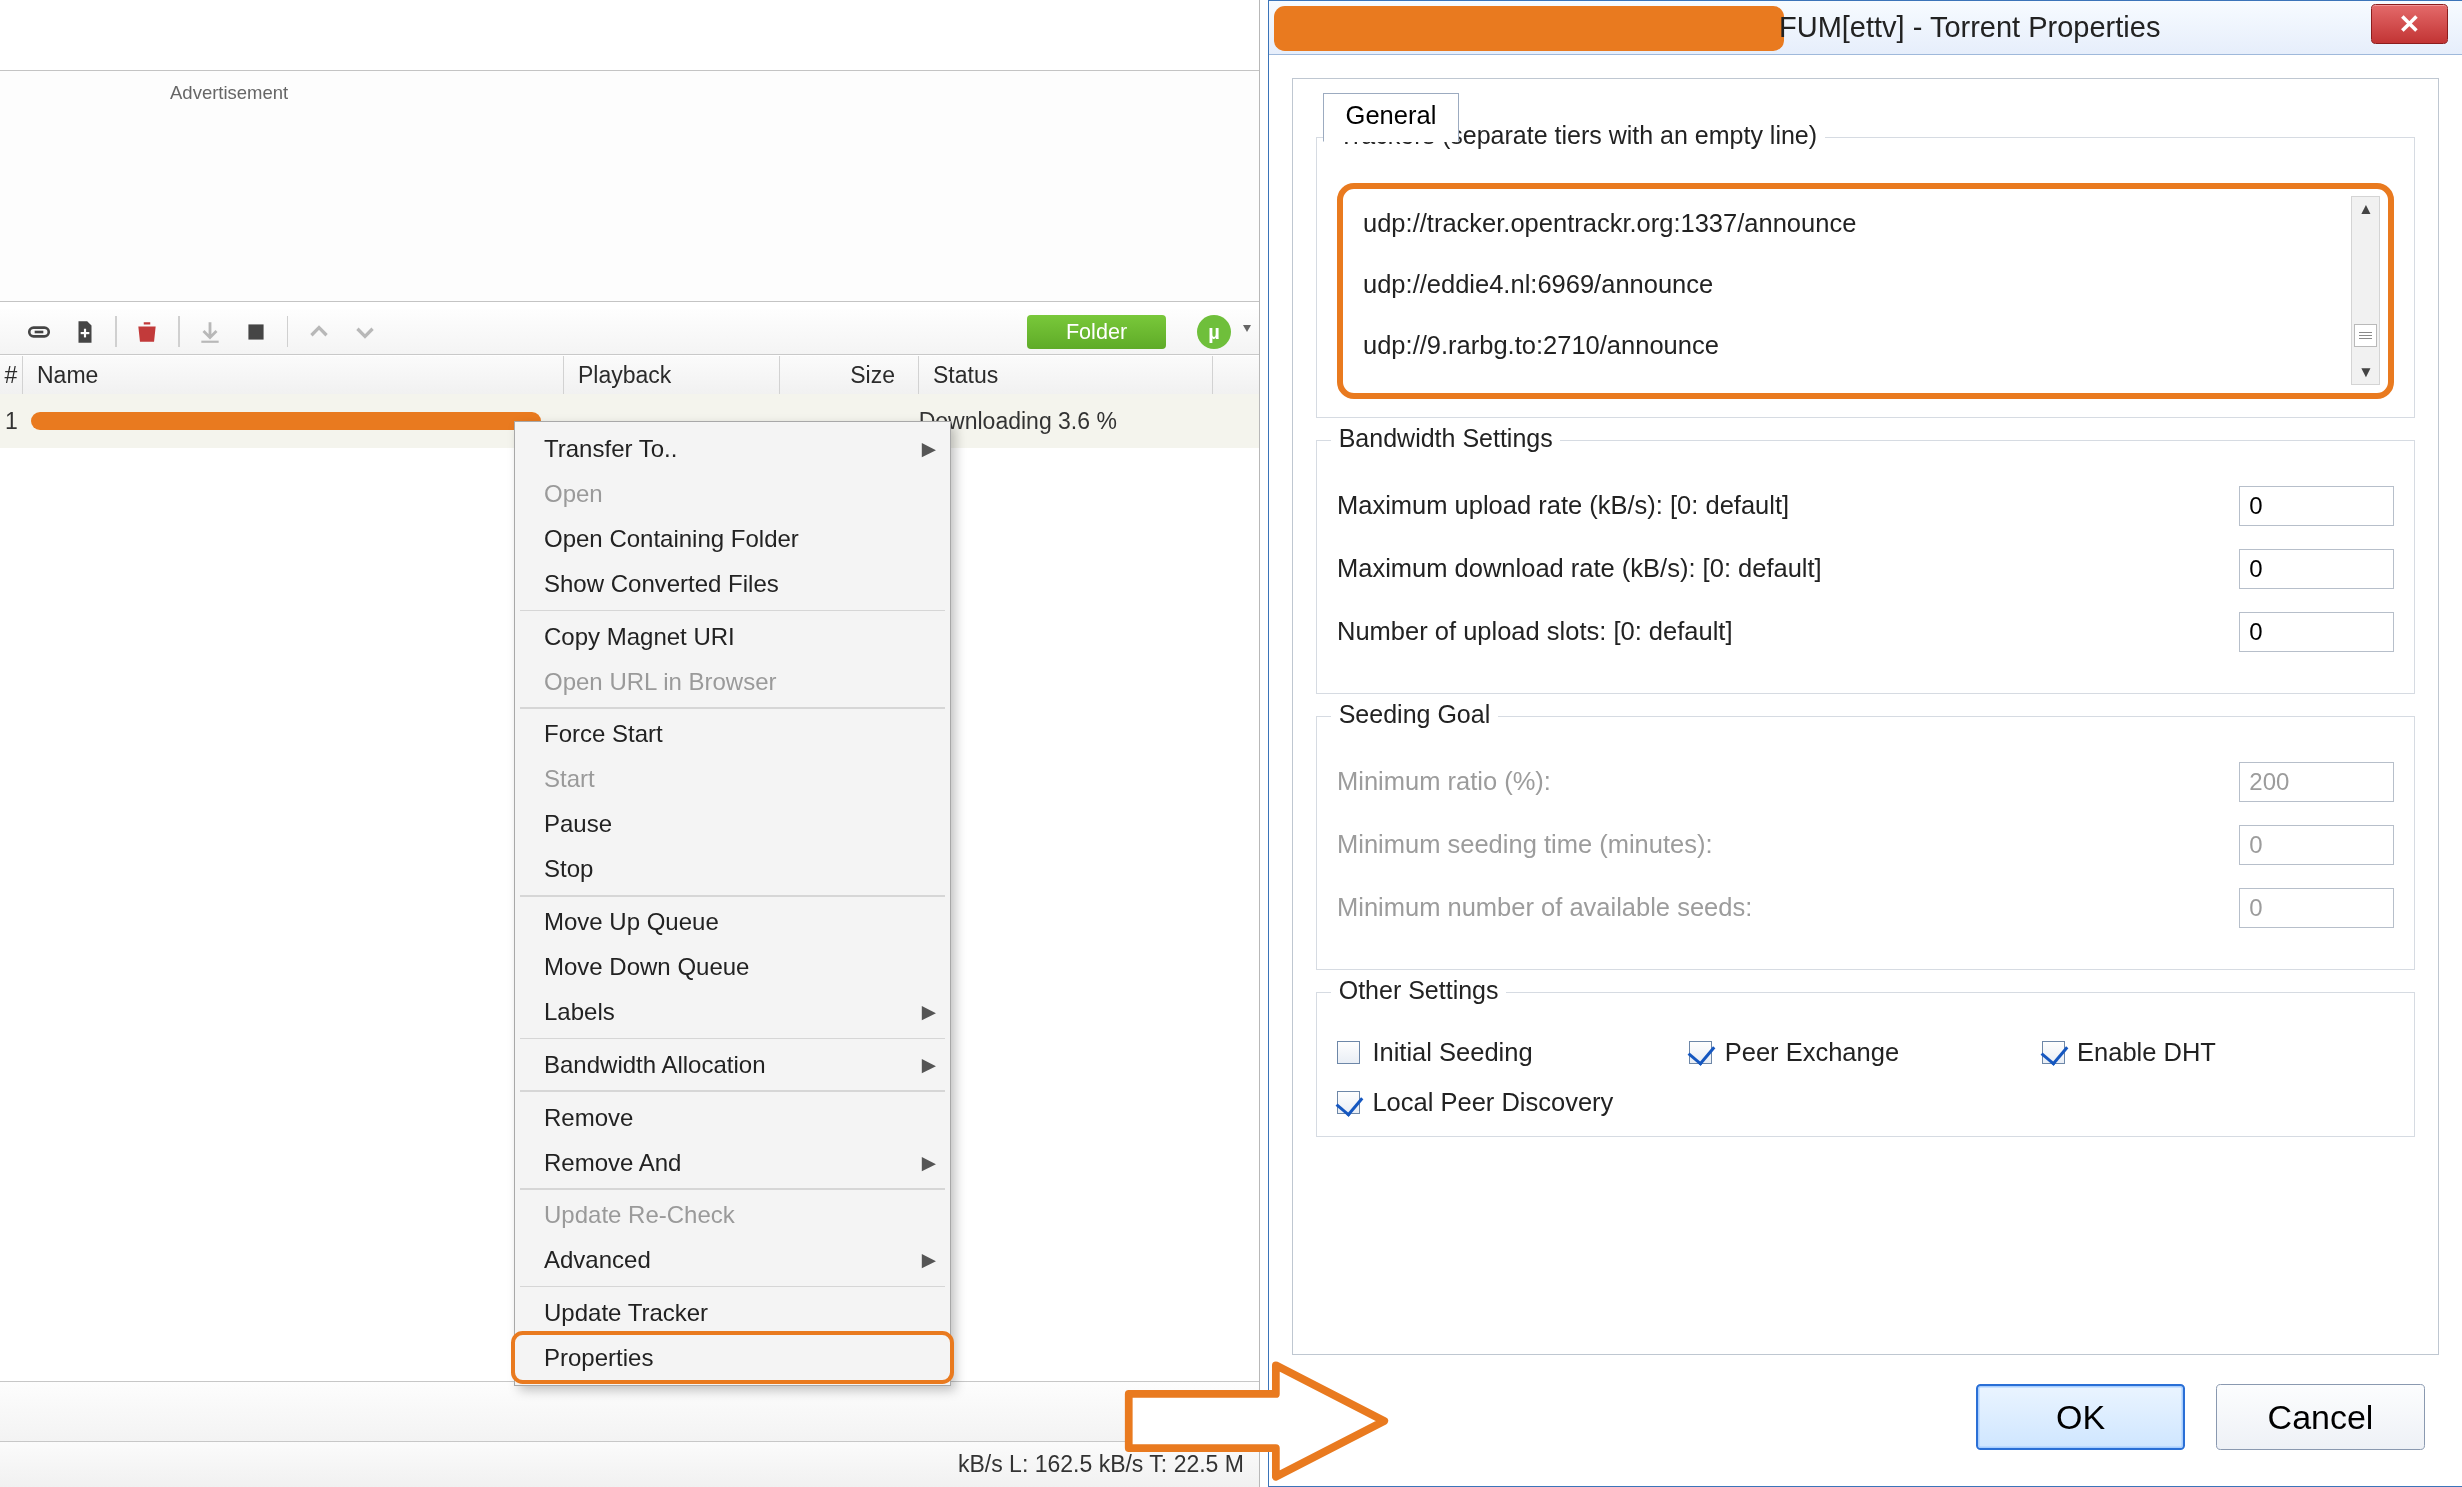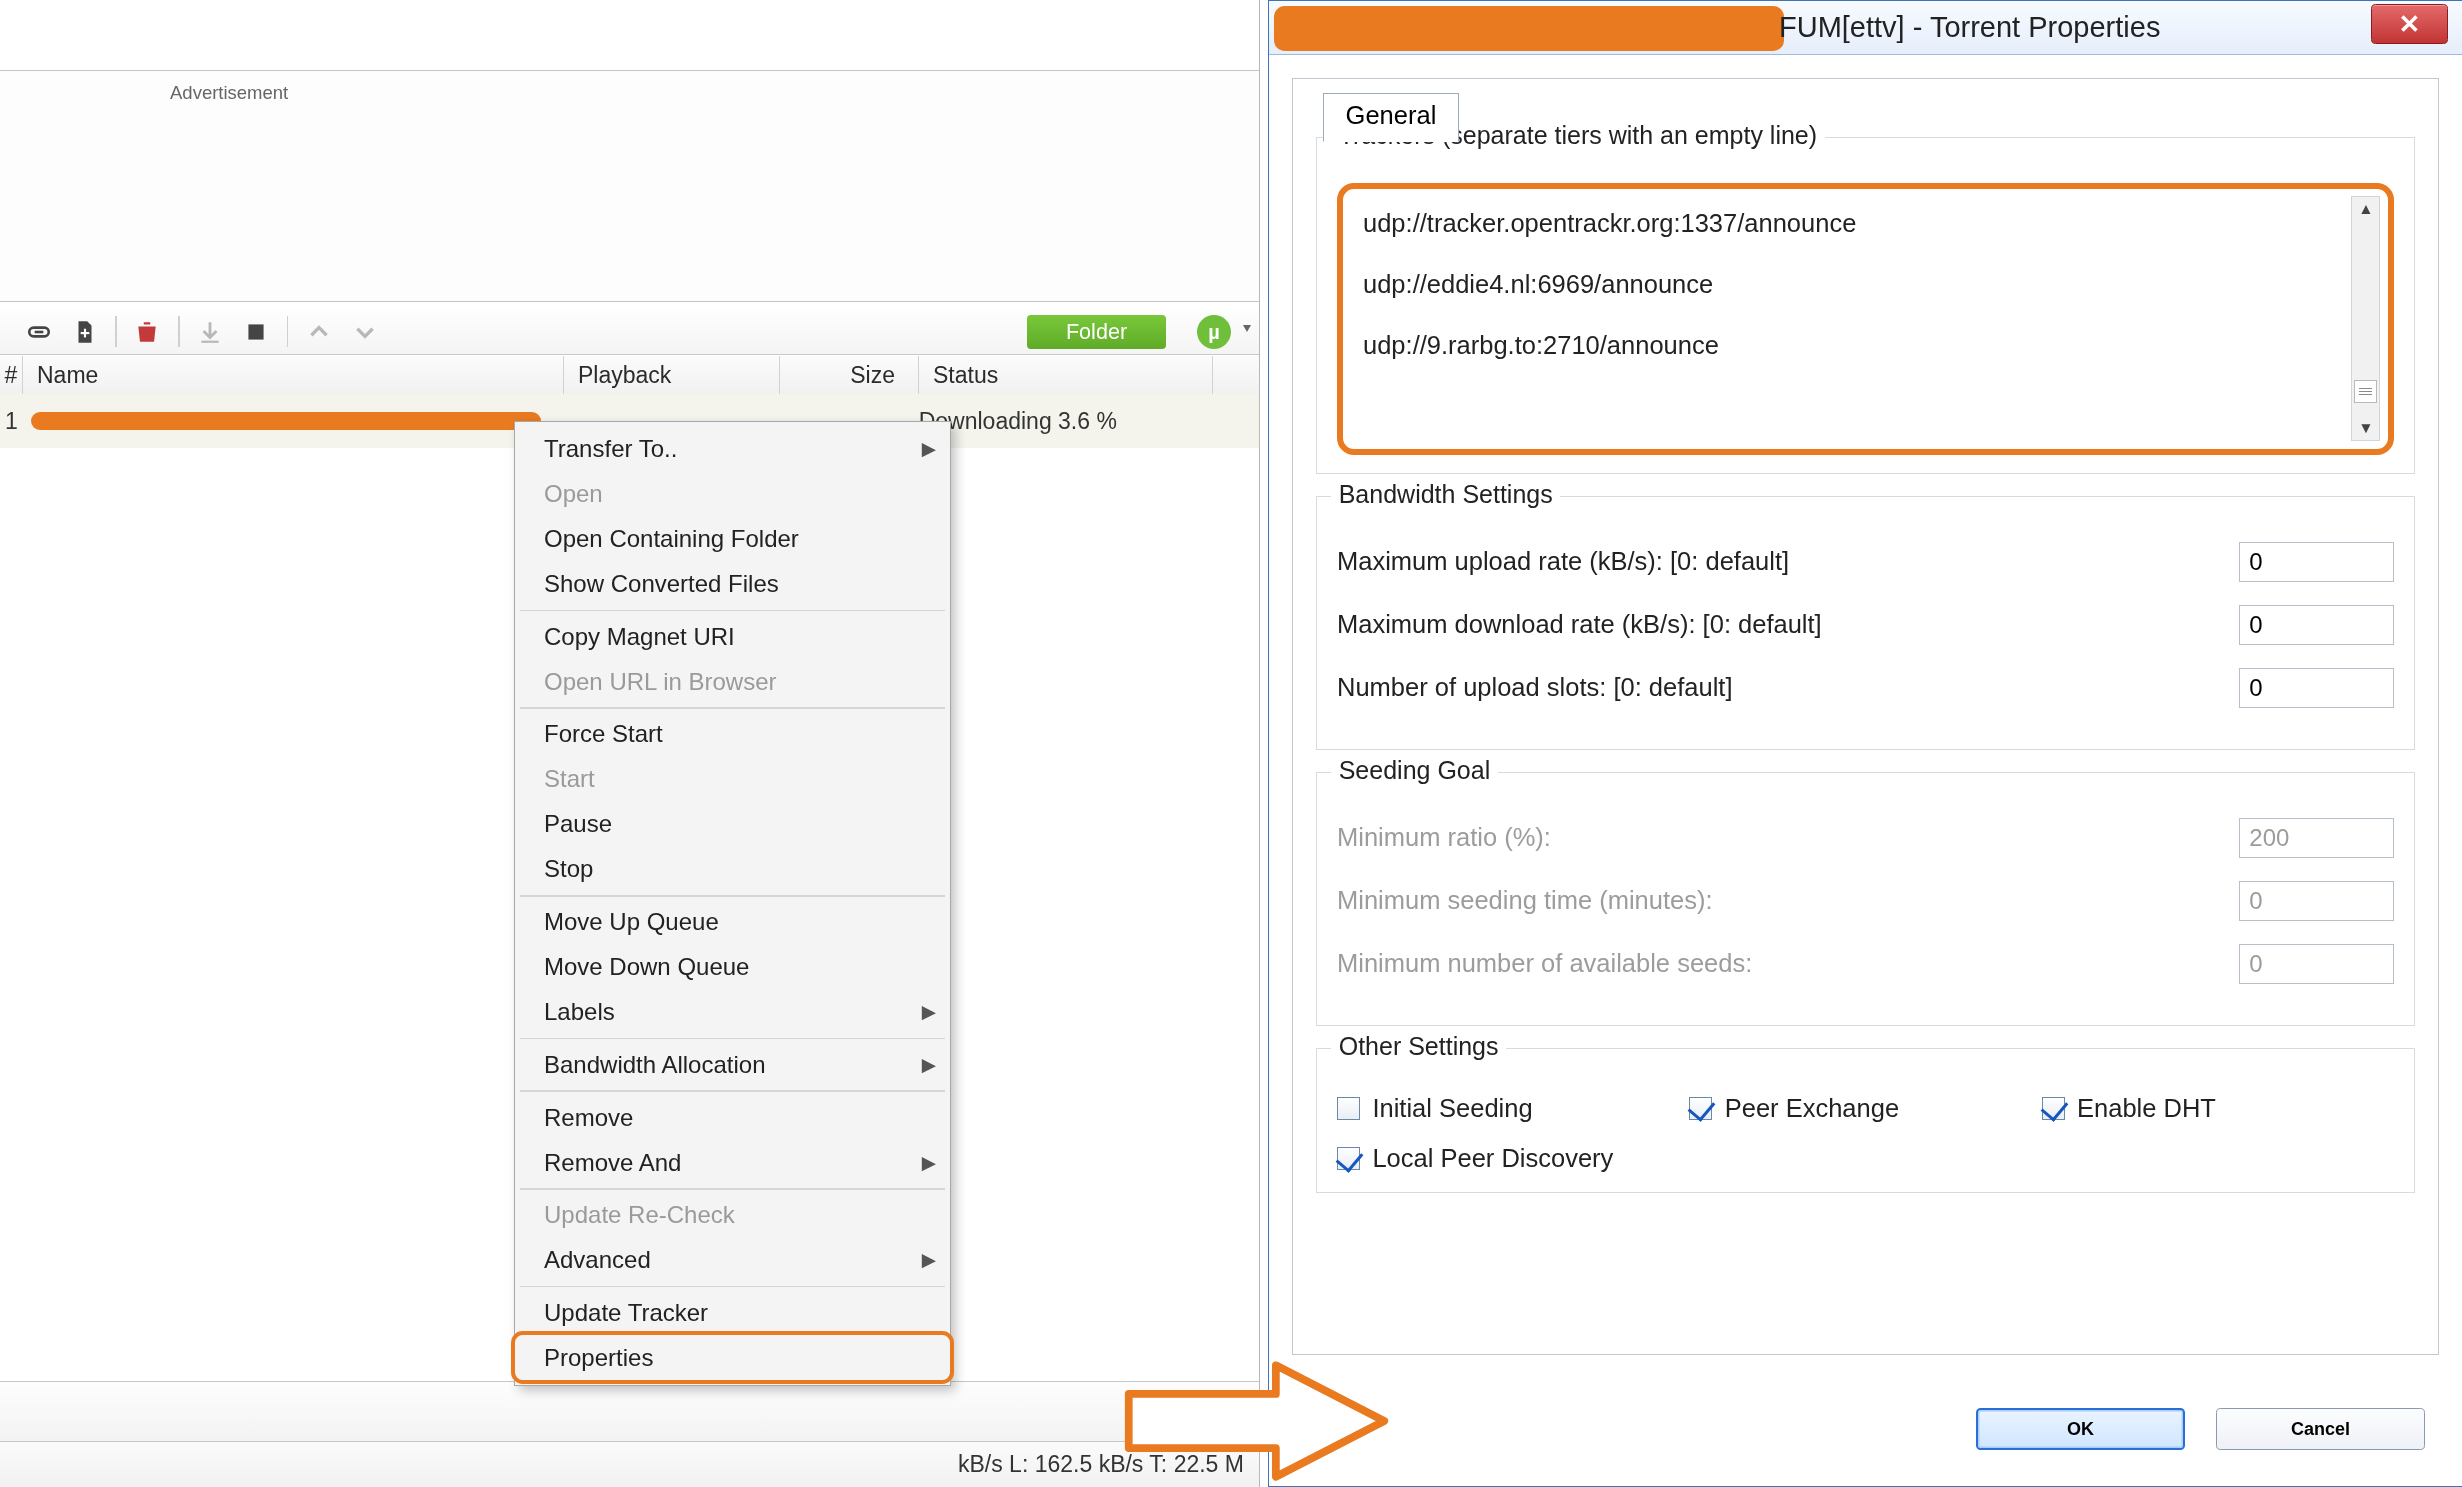--- a/index.html
+++ b/index.html
@@ -208,21 +208,21 @@
   .group > .gtitle {
     position:absolute; left:14px; top:-17px;
     background:#fff; padding:0 7.7px;
     font-size:25px; color:#222;
   }
   .group.first { margin-top:36px; }
 
   .trk-box {
     border:6.2px solid #e97a1f;
     border-radius:17px;
-    height:272px;
+    height:216px;
     position:relative;
     padding:20px 54px 20px 20px;
     background:#fff;
   }
   .trk-line { font-size:25.5px; color:#222; margin-bottom:32px; word-break:break-all;}
   .trk-scroll {
     position:absolute; right:7.7px; top:7.7px;
     width:29px; bottom:7.7px;
     background:#f1f1f1;
     border:1.5px solid #d4d4d4;
@@ -266,27 +266,26 @@
   }
   .other-grid {
     display:grid; grid-template-columns:1fr 1fr 1fr; row-gap:21.6px;
   }
 
   .dlg-buttons {
     position:absolute; right:37px; bottom:36px;
     display:flex; gap:31px;
   }
   .dlg-btn {
-    width:209px; height:42px;
-    font-size:18px;
+    width:209px; height:66px;
+    font-size:34px;
     border:1.5px solid #8a99b0;
     background:linear-gradient(#fcfdfe,#eef1f6);
     display:flex;align-items:center;justify-content:center;
     border-radius:4.6px;
-    font-weight:bold;
   }
   .dlg-btn.primary {
     border:2.3px solid #2a6fd6;
     background:linear-gradient(#eaf4ff,#cfe6ff);
     box-shadow:0 0 0 1.5px #a7ceff inset;
   }
 </style>
 </head>
 <body>
 

